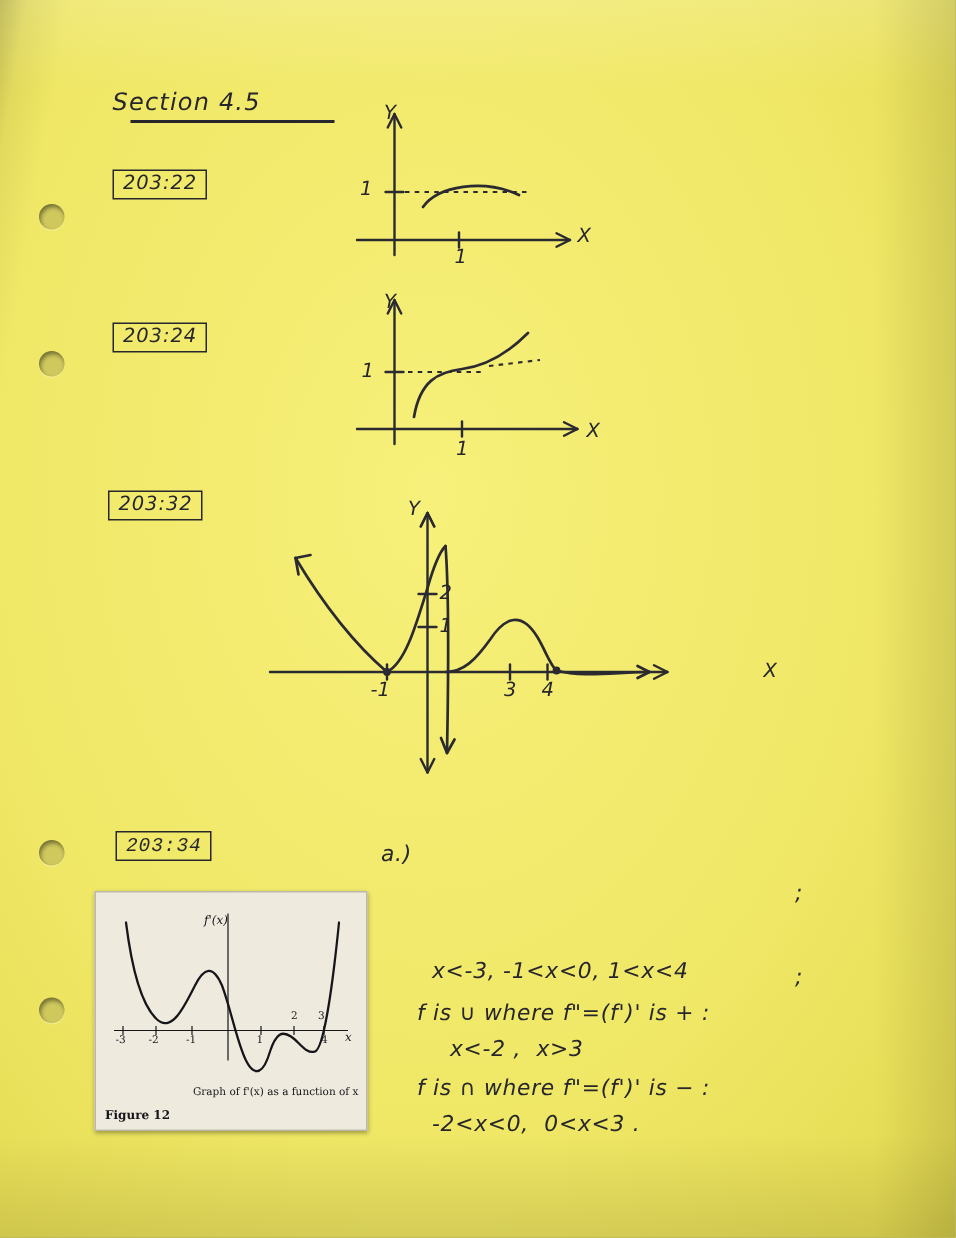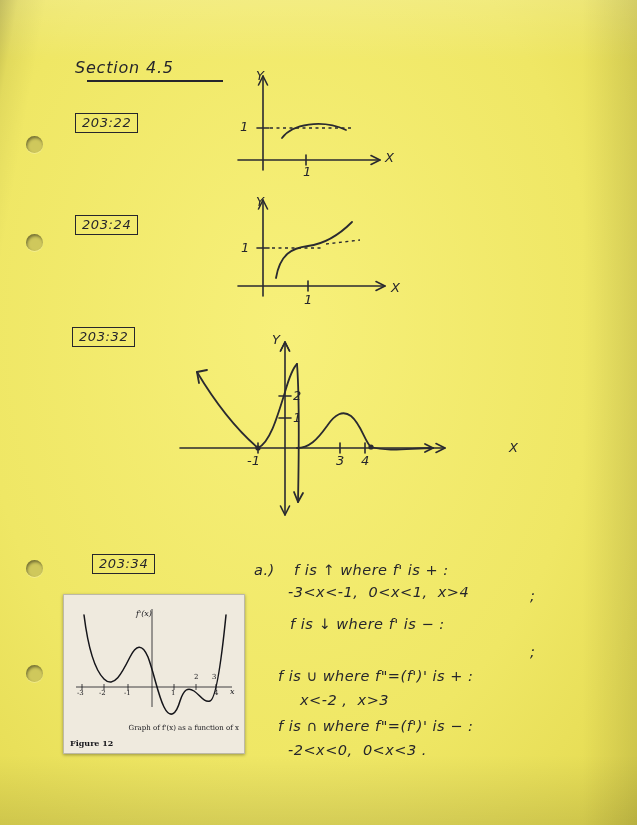--- a/index.html
+++ b/index.html
@@ -142,21 +142,21 @@
   <div class="hole" style="left:26px; top:234px;"></div>
   <div class="hole" style="left:26px; top:560px;"></div>
   <div class="hole" style="left:26px; top:665px;"></div>
 
   <div class="title" style="left:75px; top:58px;">Section 4.5</div>
   <div class="title-underline" style="left:87px; top:80px; width:136px;"></div>
 
   <div class="boxed" style="left:75px; top:113px;">203:22</div>
   <div class="boxed" style="left:75px; top:215px;">203:24</div>
   <div class="boxed" style="left:72px; top:327px;">203:32</div>
-  <div class="boxed" style="left:92px; top:554px;">203:34</div>
+  <div class="boxed" style="left:77px; top:554px;font-family:Liberation Mono, monospace;">203:34</div>
 
   <svg width="190" height="110" style="left:230px; top:68px;">
     <path class="axis" d="M33,8 L33,102"></path>
     <path class="axis" d="M8,92 L150,92"></path>
     <path class="axis" d="M33,8 l-4.5,9 M33,8 l4.5,9"></path>
     <path class="axis" d="M150,92 l-9,-4.5 M150,92 l-9,4.5"></path>
     <path class="axis" d="M27,60 L39,60"></path>
     <path class="axis" d="M76,87 L76,97"></path>
     <path class="dash" d="M40,60 L122,60"></path>
     <path class="curve" d="M52,70 C62,56 92,51 116,62"></path>
@@ -249,25 +249,23 @@
     <div class="figtick" style="left:130px; top:78px;">2</div>
     <div class="figtick" style="left:148px; top:78px;">3</div>
     <div class="figtick" style="left:150px; top:94px;">4</div>
     <div class="fig-note">Graph of f'(x)
 as a function of x</div>
     <div class="fig-caption">Figure 12</div>
   </div>
 
   <div class="workline" style="left:254px; top:562px;">a.)</div>
 
-  <div class="workline" style="left:294px; top:562px;">f is ↑ where f' is + :</div>
-  <div class="workline" style="left:288px; top:584px;">-3&lt;x&lt;-1,  0&lt;x&lt;1,  x&gt;4</div>
   <div class="workline" style="left:530px; top:588px;">;</div>
 
-  <div class="workline" style="left:290px; top:616px;">f is ↓ where f' is − :</div>
+  <div class="workline" style="left:288px; top:640px;">x&lt;-3, -1&lt;x&lt;0, 1&lt;x&lt;4</div>
   <div class="workline" style="left:530px; top:644px;">;</div>
 
   <div class="workline" style="left:278px; top:668px;">f is ∪ where f"=(f')' is + :</div>
   <div class="workline" style="left:300px; top:692px;">x&lt;-2 ,  x&gt;3</div>
 
   <div class="workline" style="left:278px; top:718px;">f is ∩ where f"=(f')' is − :</div>
   <div class="workline" style="left:288px; top:742px;text-align:center;">-2&lt;x&lt;0,  0&lt;x&lt;3 .</div>
 
 </div>
 

